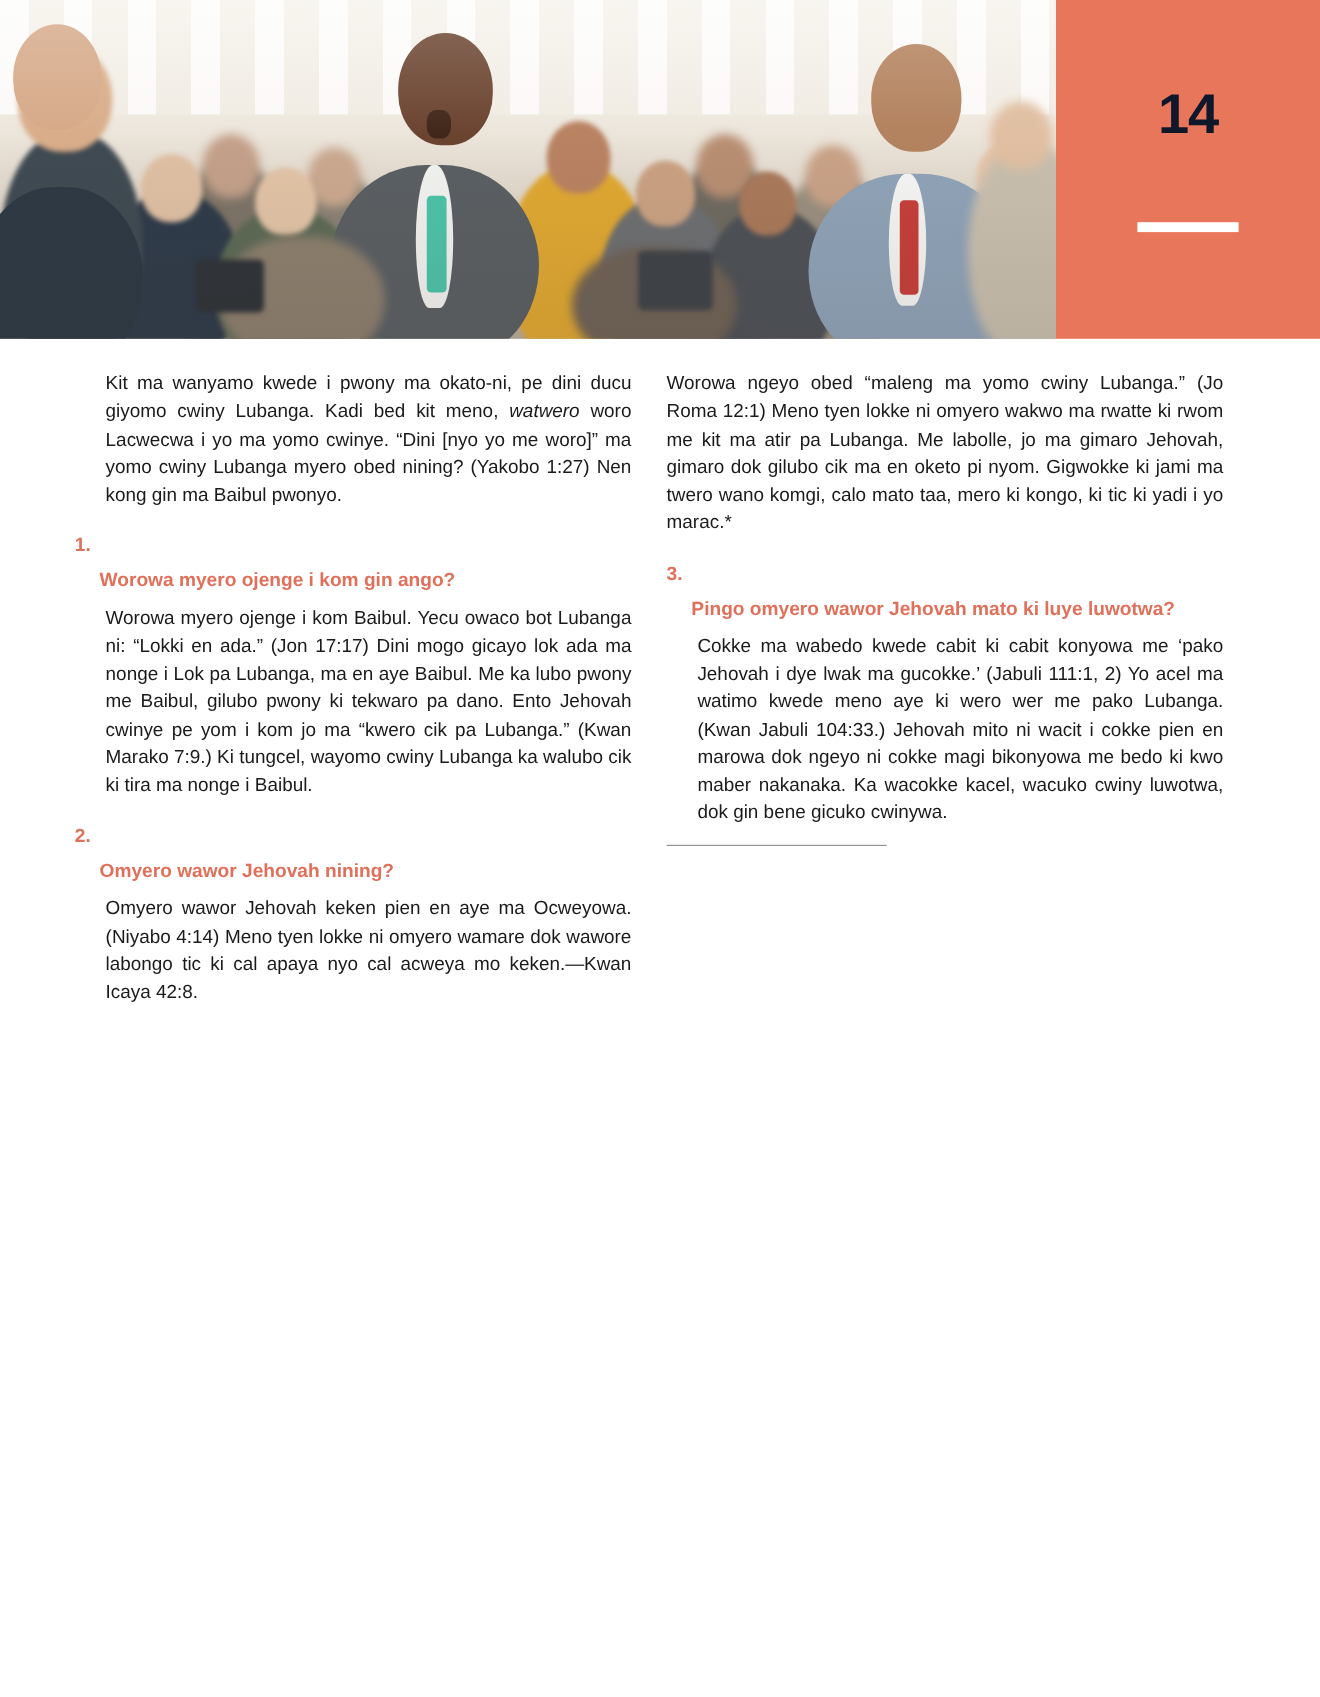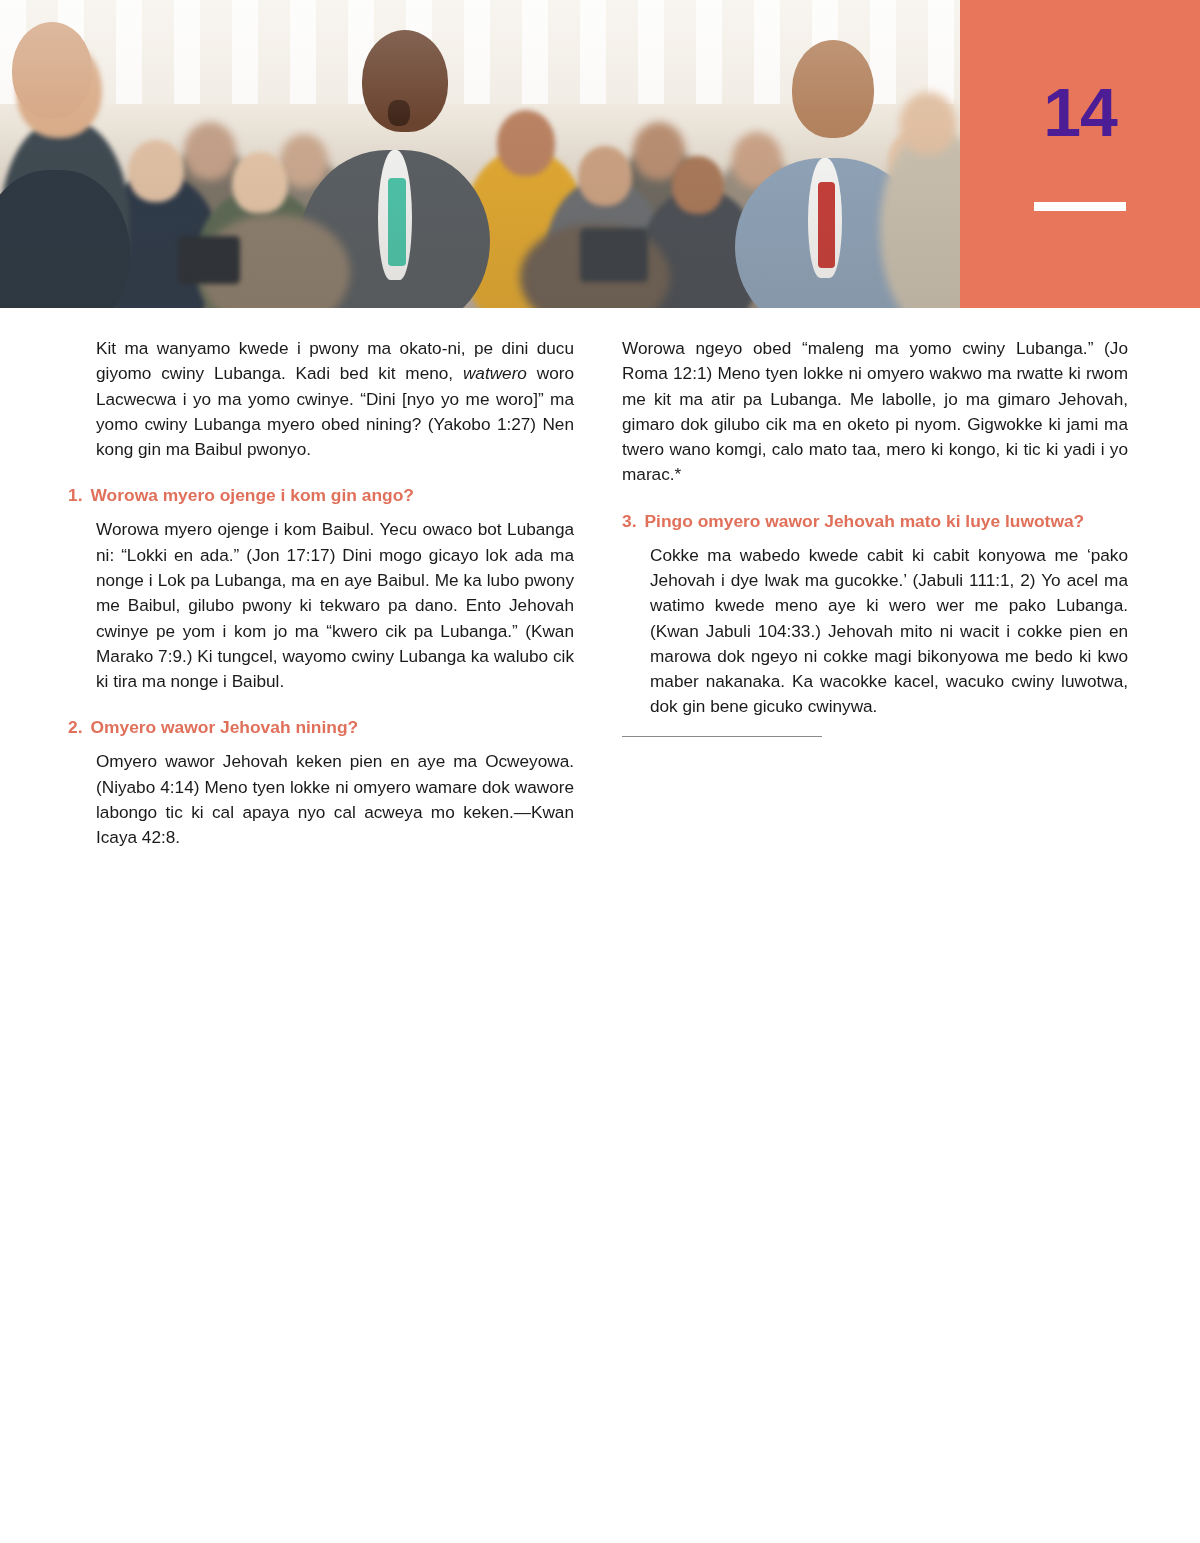--- a/index.html
+++ b/index.html
@@ -63,22 +63,22 @@
   .hero-number {
     width: 240px;
     height: 308px;
     background: #e8765a;
     position: relative;
     display: flex;
     align-items: flex-start;
     justify-content: center;
   }
   .hero-number .num {
-    color: #4c1d95;
-    font-size: 68px;
+    color: #0f172a;
+    font-size: 51px;
     font-weight: bold;
     letter-spacing: -1px;
     margin-top: 78px;
     line-height: 1;
     position: relative;
   }
   .hero-number .rule {
     position: absolute;
     left: 50%;
     transform: translateX(-50%);
@@ -96,21 +96,21 @@
     font-weight: bold;
     color: #000000;
     letter-spacing: -0.4px;
     max-width: 880px;
   }
 
   
   .columns {
     margin: 28px 68px 0 68px;
     display: flex;
-    gap: 48px;
+    gap: 32px;
   }
   .col { width: 506px; }
 
   p.body {
     margin: 0 0 16px 0;
     font-size: 17.2px;
     line-height: 1.47;
     color: #1a1a1a;
     text-align: justify;
     text-justify: inter-word;
@@ -120,21 +120,21 @@
   .qhead {
     display: flex;
     gap: 8px;
     margin: 22px 0 10px 0;
     color: #e0705a;
     font-weight: bold;
     font-size: 17.4px;
     line-height: 1.32;
   }
   .qhead .qnum { flex: 0 0 auto; }
-  .qhead .qtext { flex: 1 1 auto; }
+  .qhead .qtext { flex: 1 1 auto; margin-top: 32px; }
 
   .footnote-rule {
     width: 200px;
     height: 1px;
     background: #8a8a8a;
     margin: 10px 0 9px 0;
   }
   .footnote {
     font-size: 13.6px;
     line-height: 1.4;

